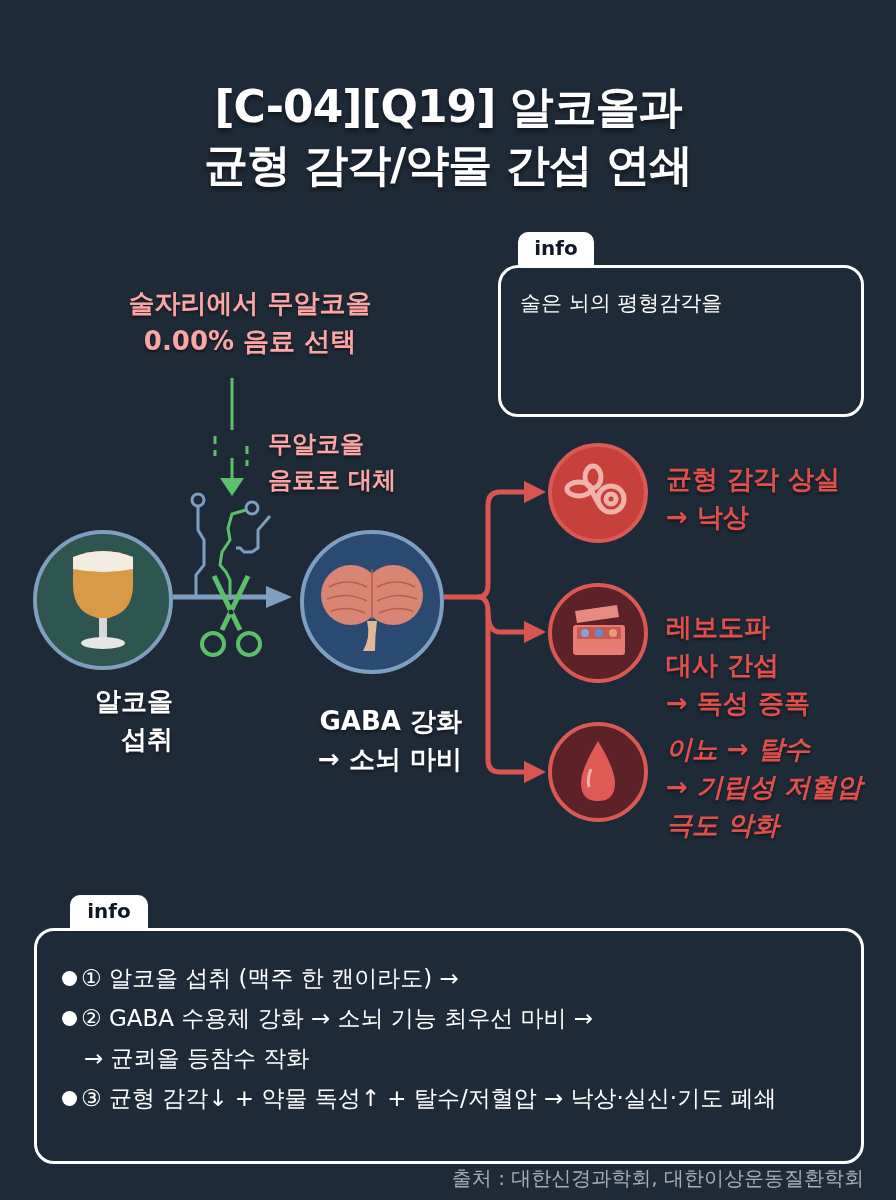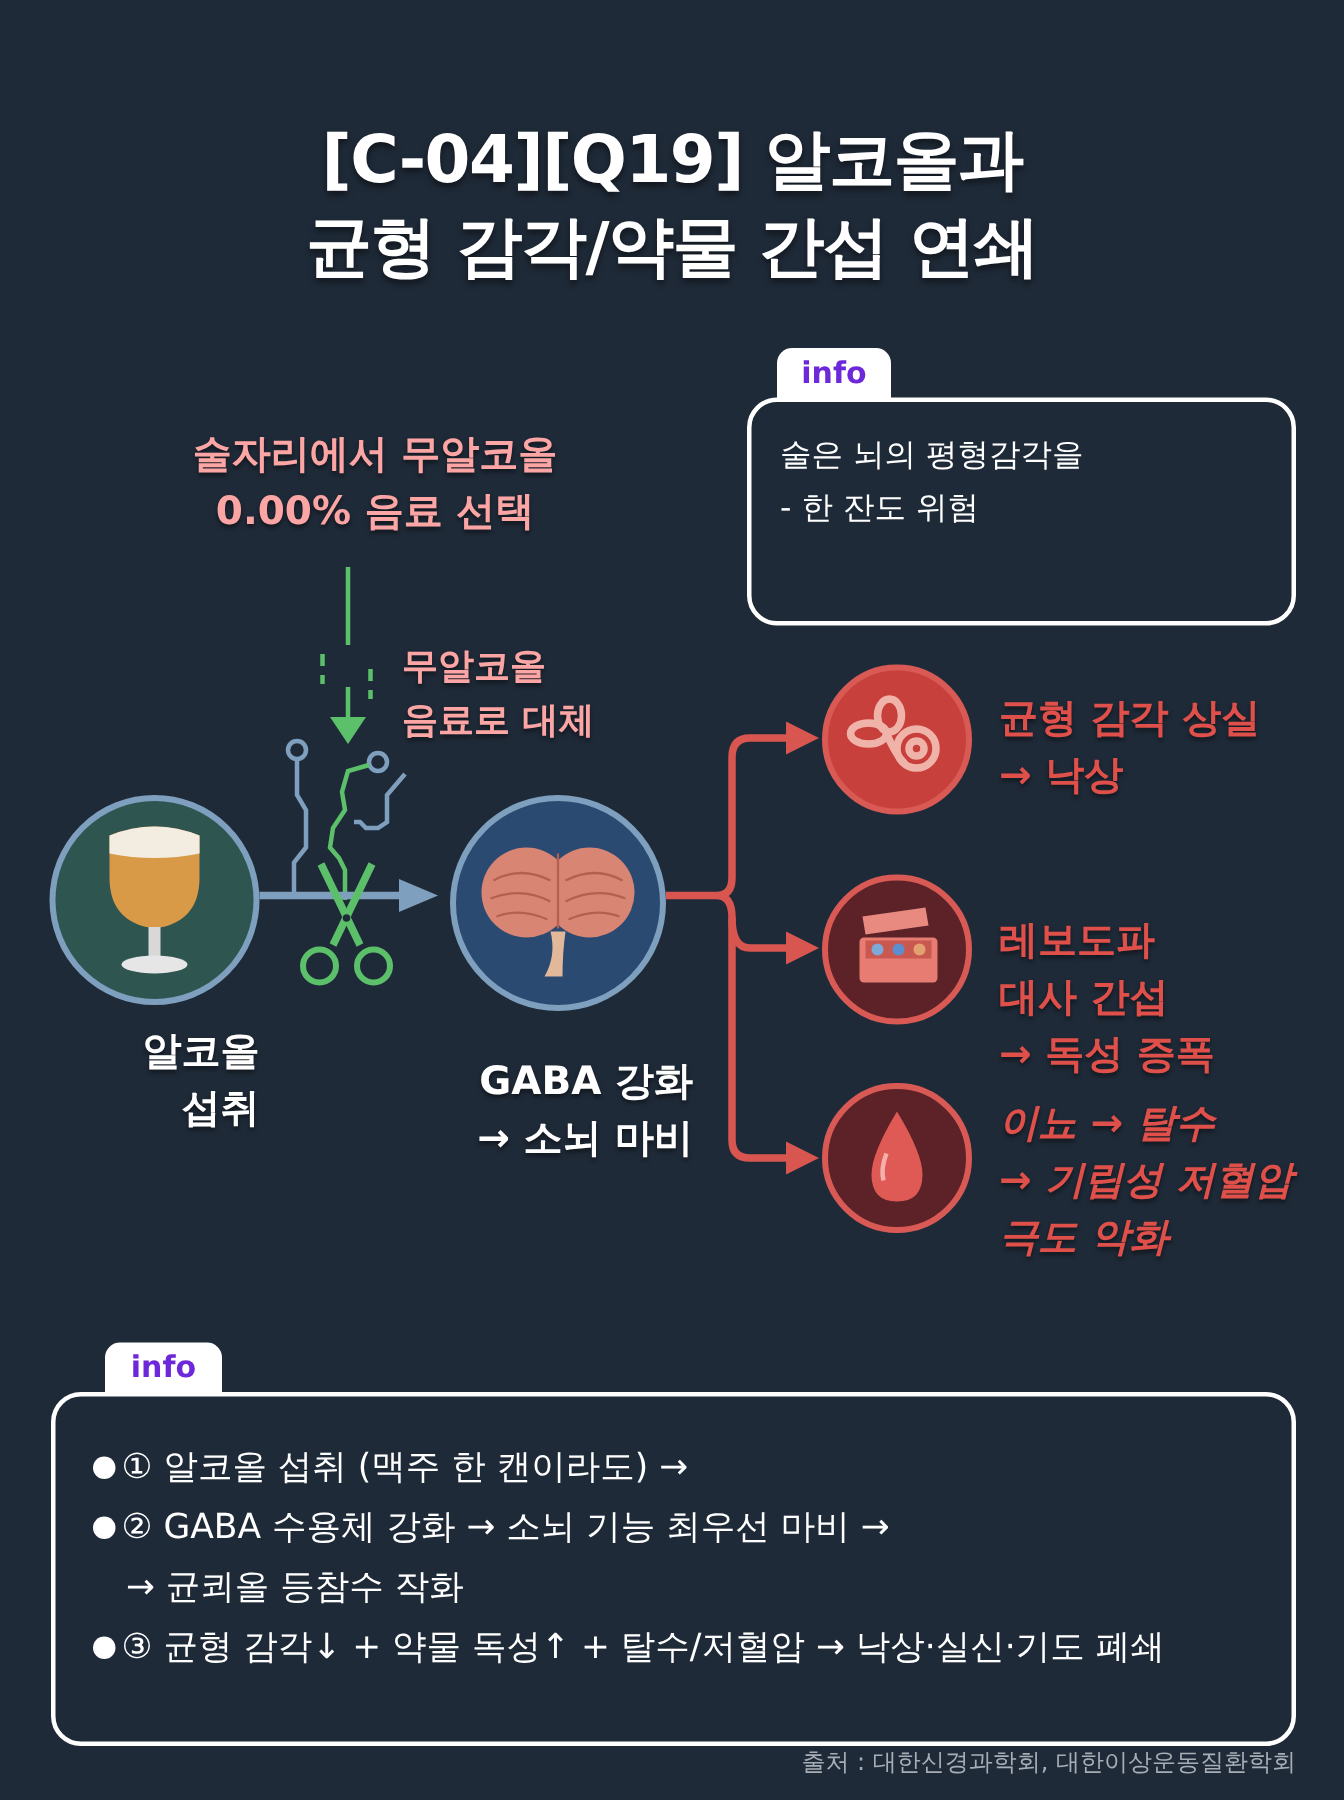--- a/index.html
+++ b/index.html
@@ -10,21 +10,21 @@
     color: #ffffff;
     position: relative;
   }
   .title {
     position: absolute; left: 0; right: 0; top: 78px;
     text-align: center; font-weight: bold; font-size: 44px; line-height: 58px;
     letter-spacing: -1px;
     text-shadow: 0 3px 4px rgba(0,0,0,0.5);
   }
   .tab {
-    position: absolute; background: #ffffff; color: #6d28d9;
+    position: absolute; background: #ffffff; color: #0f172a;
     font-weight: bold; font-size: 20px; text-align: center;
     border-radius: 10px 10px 0 0; line-height: 32px; height: 34px;
   }
   .box {
     position: absolute; border: 3px solid #ffffff; border-radius: 20px;
     box-sizing: border-box;
   }
   .info1-text {
     position: absolute; left: 520px; top: 286px; font-size: 21px; line-height: 35px;
     font-weight: normal; white-space: nowrap;
@@ -55,37 +55,36 @@
     position: absolute; font-weight: bold; font-size: 26px; line-height: 38px;
     text-shadow: 0 2px 3px rgba(0,0,0,0.5); white-space: nowrap; color: #e0504a;
   }
   .bullet-list {
     position: absolute; left: 62px; top: 958px; font-size: 23px; line-height: 40px; white-space: nowrap;
   }
   .bullet-list .row { display: flex; align-items: center; }
   .dot { display: inline-block; width: 15px; height: 15px; background: #fff; border-radius: 50%; margin-right: 4px; }
   .indent { padding-left: 22px; }
   .source {
-    position: absolute; right: 32px; top: 1165px; color: #a7adb5; font-size: 16px;
+    position: absolute; right: 32px; top: 1165px; color: #a7adb5; font-size: 20px;
   }
   svg { position: absolute; left: 0; top: 0; }
 </style>
 </head>
 <body>
 
 <div class="title">
   <div>[C-04][Q19] 알코올과</div>
   <div>균형 감각/약물 간섭 연쇄</div>
 </div>
 
 <div class="tab" style="left:518px; top:232px; width:76px;">info</div>
 <div class="box" style="left:498px; top:265px; width:366px; height:152px;"></div>
 <div class="info1-text">
   <div>술은 뇌의 평형감각을</div>
-  <div>- 한 잔도 위험</div>
 </div>
 
 <div class="green-top green">
   <div>술자리에서 무알코올</div>
   <div>0.00% 음료 선택</div>
 </div>
 <div class="green-side green">
   <div>무알코올</div>
   <div>음료로 대체</div>
 </div>

